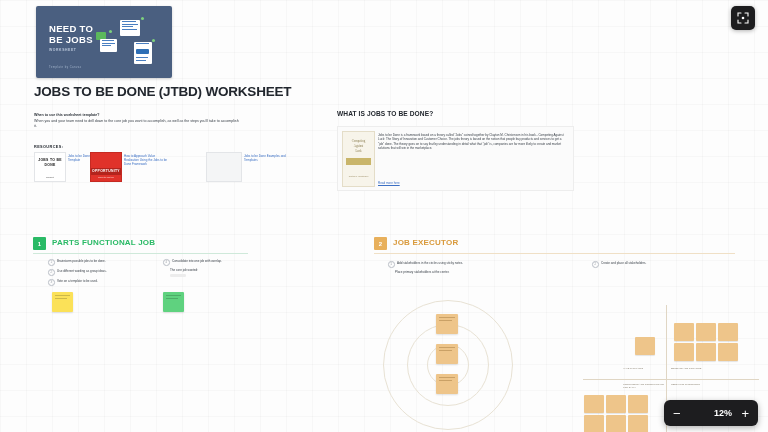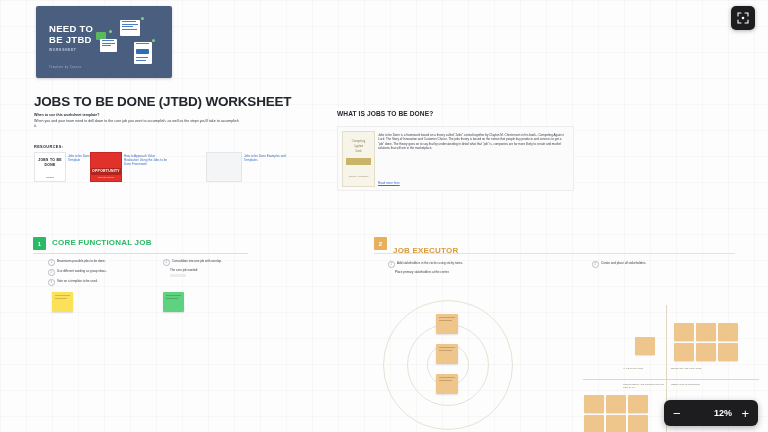--- a/index.html
+++ b/index.html
@@ -43,21 +43,21 @@
     position:absolute;background:#ffffff;border-radius:1px;
     box-shadow:0 0 0 0 transparent;
   }
   .ln{height:1px;background:#4a7fc1;margin:1.4px 2px;}
   .sq-green{position:absolute;background:#5cb85c;border-radius:1px;}
   .sq-blue{position:absolute;background:#2f6fb5;border-radius:1px;}
   .dot-g{position:absolute;width:3px;height:3px;background:#7dd07d;border-radius:50%;}
 
   
   #worksheet-title{
-    position:absolute;left:34px;top:94px;
+    position:absolute;left:34px;top:84px;
     font-size:13.5px;font-weight:bold;color:#22272e;letter-spacing:-.2px;
   }
   #intro-block{position:absolute;left:34px;top:113px;width:205px;}
   #intro-block .q{font-size:3.6px;font-weight:bold;color:#2b3138;line-height:5px;}
   #intro-block .a{font-size:3.6px;color:#3b424a;line-height:5px;margin-top:1px;}
 
   #resources-label{
     position:absolute;left:34px;top:145px;
     font-size:3.8px;font-weight:bold;color:#22272e;letter-spacing:.4px;
   }
@@ -123,21 +123,21 @@
   .sec-title{
     position:absolute;font-size:8px;font-weight:bold;letter-spacing:.2px;
   }
   .sec-rule{position:absolute;height:1px;}
 
   #cfj-badge{left:33px;top:237px;background:#2aba66;}
   #cfj-title{left:52px;top:238px;color:#2aba66;}
   #cfj-rule{left:33px;top:253px;width:215px;background:#cfe9da;}
 
   #je-badge{left:374px;top:237px;background:#e8b05c;}
-  #je-title{left:393px;top:238px;color:#d99a3c;margin-top:8px;}
+  #je-title{left:393px;top:238px;color:#d99a3c;}
   #je-rule{left:374px;top:253px;width:361px;background:#f0e0c6;}
 
   
   .inst{position:absolute;}
   .inst-row{display:flex;align-items:flex-start;margin-bottom:3.2px;}
   .inst-num{
     width:4.6px;height:4.6px;border-radius:50%;border:.6px solid #b9bec6;
     color:#8a9099;font-size:2.6px;display:flex;align-items:center;justify-content:center;
     flex:0 0 auto;margin-right:2.4px;margin-top:.2px;
   }
@@ -192,21 +192,21 @@
   }
 </style>
 </head>
 <body>
 
 <div id="canvas">
 
   <div id="hero-card">
     <div class="h-title">
       <div>NEED TO</div>
-      <div>BE JTBD</div>
+      <div>BE JOBS</div>
     </div>
     <div class="h-sub">WORKSHEET</div>
     <div class="h-foot">Template by Canvas</div>
 
     <div class="lines-box" style="left:84px;top:14px;width:20px;height:16px;">
       <div class="ln" style="width:14px;"></div>
         <div class="ln" style="width:16px;"></div>
       <div class="ln" style="width:11px;"></div>
         <div class="ln" style="width:15px;"></div>
     </div>
@@ -268,21 +268,21 @@
         <div>Luck</div>
       </div>
       <div class="bband"></div>
       <div class="bauth">Clayton M. Christensen</div>
     </div>
     <div id="jtbd-body">Jobs to be Done is a framework based on a theory called "Jobs" coined together by Clayton M. Christensen in his book - Competing Against Luck: The Story of Innovation and Customer Choice. The jobs theory is based on the notion that people buy products and services to get a "job" done. The theory goes on to say that by understanding in detail what that "job" is, companies are far more likely to create and market solutions that will win in the marketplace.</div>
     <div id="read-more">Read more here</div>
   </div>
 
   <div class="sec-badge" id="cfj-badge">1</div>
-  <div class="sec-title" id="cfj-title">CORE FUNCTIONAL JOB</div>
+  <div class="sec-title" id="cfj-title">PARTS FUNCTIONAL JOB</div>
   <div class="sec-rule" id="cfj-rule"></div>
 
   <div class="inst" style="left:48px;top:259px;width:98px;">
     <div class="inst-row">
       <div class="inst-num">1</div>
       <div class="inst-txt">Brainstorm possible jobs to be done.</div>
     </div>
     <div class="inst-row">
       <div class="inst-num">2</div>
       <div class="inst-txt">Use different wording as group ideas.</div>

